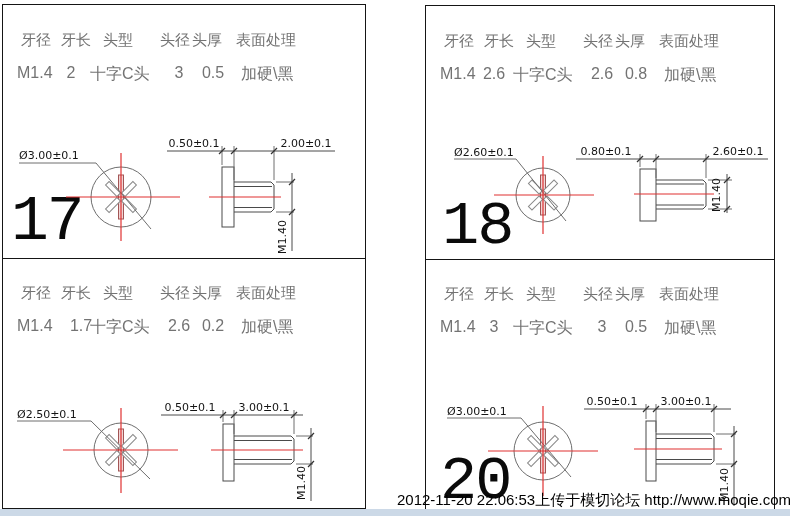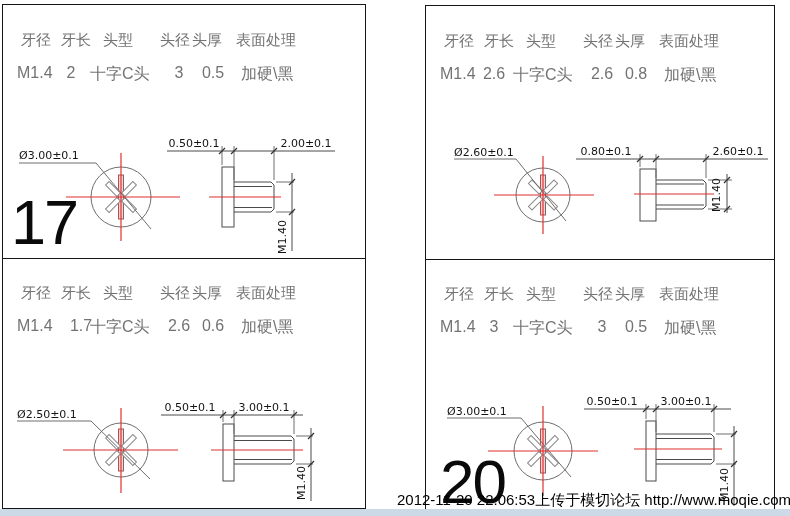--- a/index.html
+++ b/index.html
@@ -5,21 +5,21 @@
   html,body{margin:0;padding:0;background:#fff}
   .stage{position:relative;width:790px;height:516px;background:#ffffff;overflow:hidden;
          font-family:"Liberation Sans",sans-serif;}
   .pcol{position:absolute;border:1px solid #151515;background:#fff}
   .divider{position:absolute;left:0;right:0;height:0;border-top:1px solid #151515}
   .half{position:absolute;left:0;width:100%}
   .hdr{position:absolute;top:26px;left:0;right:0;height:18px;font-size:15px}
   .spec{position:absolute;top:59px;left:0;right:0;height:20px;font-size:16px}
   .hdr span,.spec span{position:absolute;white-space:nowrap;color:#737373}
   .spec .c{text-align:center}
-  .num{position:absolute;font-family:Liberation Sans, sans-serif;font-size:63px;color:#0a0a0a;
+  .num{position:absolute;font-family:Liberation Mono, monospace;font-size:63px;color:#0a0a0a;
        line-height:1;letter-spacing:-2px}
   svg.draw{position:absolute;left:0;top:0}
   .thin{stroke:#6e6e6e;fill:none;stroke-width:1}
   .ol{stroke:#4a4a4a;fill:none;stroke-width:1}
   .red{stroke:#e03131;stroke-width:1.2;fill:none}
   .slot{stroke:#a25555;fill:#efd6d6;stroke-width:1}
   .arm{stroke:#8a8a8a;fill:#ffffff;stroke-width:1}
   .tick{stroke:#333;stroke-width:1.2}
   text.dim{font-family:"DejaVu Sans",sans-serif;font-size:11px;fill:#141414}
   .mid{text-anchor:middle}
@@ -104,21 +104,21 @@
         <span style="left:100px">头型</span>
         <span style="left:157px">头径</span>
         <span style="left:189px">头厚</span>
         <span style="left:233px">表面处理</span>
       </div>
       <div class="spec">
         <span style="left:14px">M1.4</span>
         <span class="c" style="left:60px;width:36px">1.7</span>
         <span style="left:87px">十字C头</span>
         <span class="c" style="left:156px;width:40px">2.6</span>
-        <span class="c" style="left:190px;width:40px">0.6</span>
+        <span class="c" style="left:190px;width:40px">0.2</span>
         <span style="left:238px">加硬\黑</span>
       </div>
       <svg class="draw" width="362" height="250" viewBox="0 0 362 250">
         <g>
           <circle cx="118" cy="192" r="27" class="thin"></circle>
           <rect x="115.5" y="171" width="5" height="42" class="slot"></rect>
           <g>
             <rect x="118" y="181.5" width="16" height="5" class="arm" transform="rotate(-45 126 184)"></rect>
             <rect x="102" y="181.5" width="16" height="5" class="arm" transform="rotate(45 110 184)"></rect>
             <rect x="102" y="197.5" width="16" height="5" class="arm" transform="rotate(-45 110 200)"></rect>
@@ -173,20 +173,21 @@
         <span style="left:233px">表面处理</span>
       </div>
       <div class="spec">
         <span style="left:14px">M1.4</span>
         <span class="c" style="left:50px;width:36px">2.6</span>
         <span style="left:87px">十字C头</span>
         <span class="c" style="left:156px;width:40px">2.6</span>
         <span class="c" style="left:190px;width:40px">0.8</span>
         <span style="left:238px">加硬\黑</span>
       </div>
+      <div class="num" style="left:16px;top:190px;font-size:62px">18</div>
       <svg class="draw" width="348" height="253" viewBox="0 0 348 253">
         <g>
           <circle cx="117" cy="189" r="27" class="thin"></circle>
           <rect x="114.5" y="169" width="5" height="40" class="slot"></rect>
           <g>
             <rect x="117" y="178.5" width="15" height="5" class="arm" transform="rotate(-45 124.5 181)"></rect>
             <rect x="102" y="178.5" width="15" height="5" class="arm" transform="rotate(45 109.5 181)"></rect>
             <rect x="102" y="194.5" width="15" height="5" class="arm" transform="rotate(-45 109.5 197)"></rect>
             <rect x="117" y="194.5" width="15" height="5" class="arm" transform="rotate(45 124.5 197)"></rect>
           </g>

